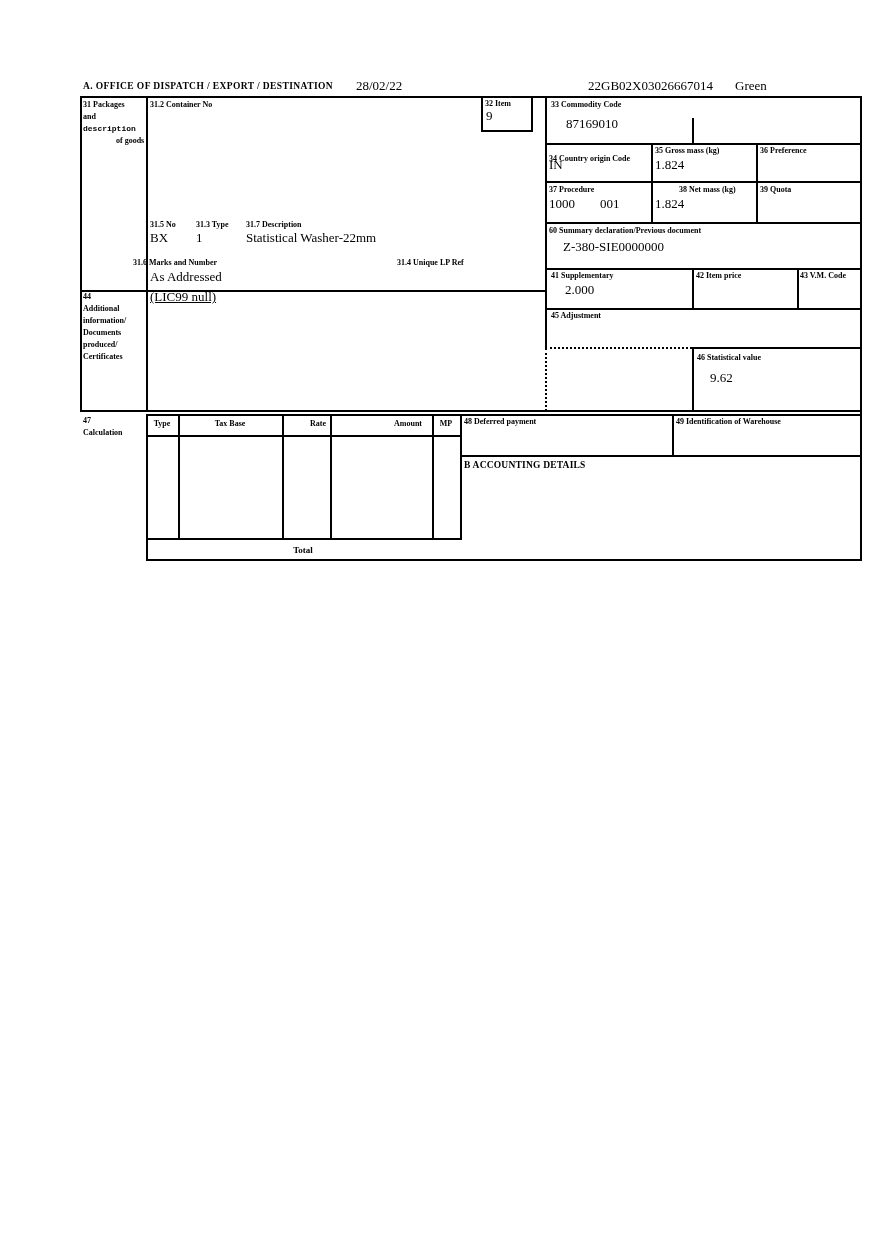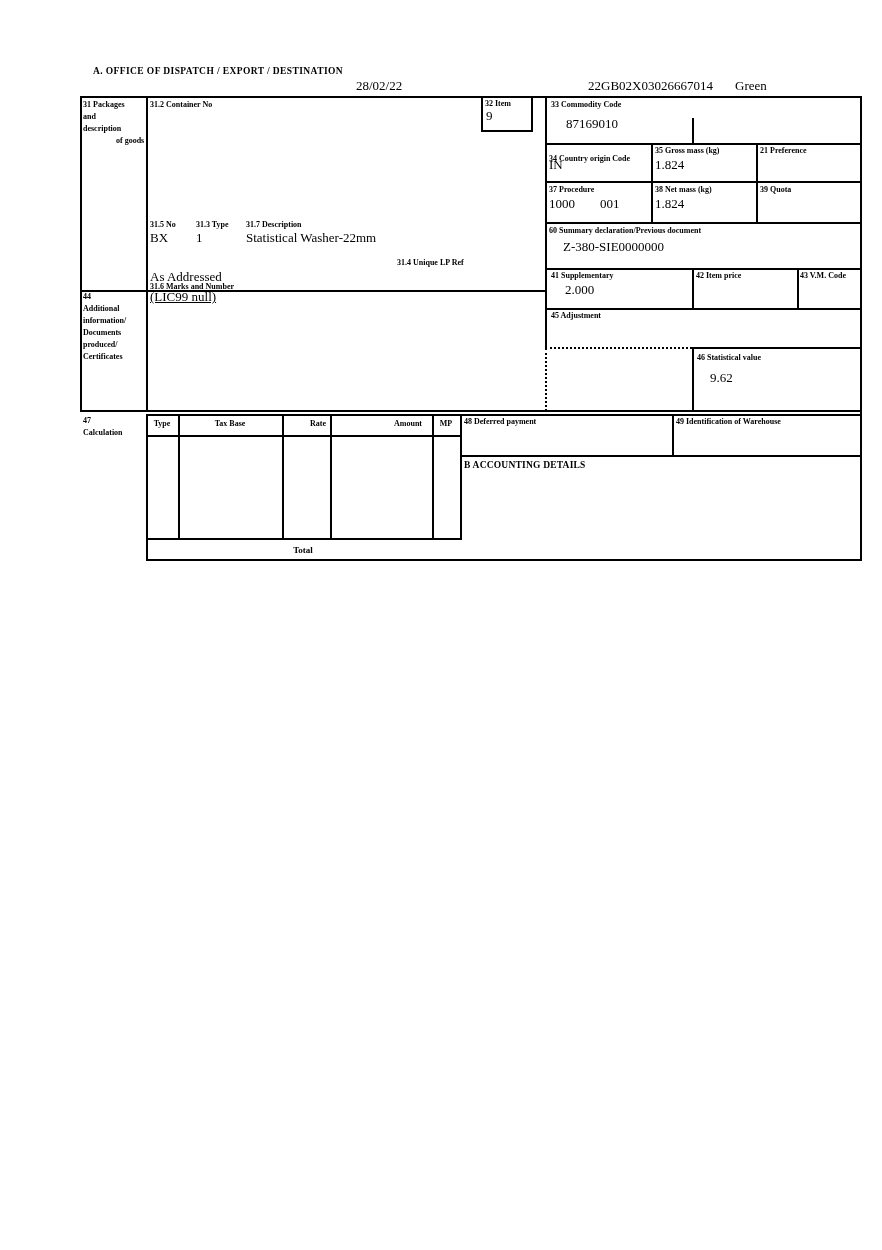--- a/index.html
+++ b/index.html
@@ -18,73 +18,73 @@
   .bsec { position:absolute; font-weight:bold; font-size:9.5px; letter-spacing:0.2px; white-space:nowrap; }
   .thead { position:absolute; font-weight:bold; font-size:8px; top:419px; }
   .ctr { text-align:center; }
   .rgt { text-align:right; }
 </style>
 </head>
 <body>
 
 <div id="page">
 
-  <div class="hdr" style="left:83px; top:66px;margin-left:10px;">A.  OFFICE OF DISPATCH / EXPORT / DESTINATION</div>
+  <div class="hdr" style="left:83px; top:81px;">A.  OFFICE OF DISPATCH / EXPORT / DESTINATION</div>
   <div class="val" style="left:356px; top:79px;">28/02/22</div>
   <div class="val" style="left:588px; top:79px;">22GB02X03026667014</div>
   <div class="val" style="left:735px; top:79px;">Green</div>
 
   <div class="hl" style="left:80px; top:96px; width:782px;"></div>
   <div class="vl" style="left:80px; top:96px; height:315px;"></div>
   <div class="vl" style="left:860px; top:96px; height:465px;"></div>
   <div class="vl" style="left:146px; top:96px; height:315px;"></div>
   <div class="vl" style="left:545px; top:96px; height:252px;"></div>
   <div class="vl dot" style="left:545px; top:348px; height:63px;"></div>
 
   <div class="lbl" style="left:83px; top:100px;">31 Packages</div>
   <div class="lbl" style="left:83px; top:112px;">and</div>
-  <div class="lbl" style="left:83px; top:124px;">description</div>
+  <div class="lbl" style="left:83px; top:124px;font-family:Liberation Mono, monospace;">description</div>
   <div class="lbl" style="left:83px; top:136px;padding-left:33px;">of goods</div>
   <div class="lbl" style="left:150px; top:100px;">31.2 Container No</div>
 
   <div class="vl" style="left:481px; top:96px; height:36px;"></div>
   <div class="vl" style="left:531px; top:96px; height:36px;"></div>
   <div class="hl" style="left:481px; top:130px; width:52px;"></div>
   <div class="lbl" style="left:485px; top:99px;">32 Item</div>
   <div class="val" style="left:486px; top:109px;">9</div>
 
   <div class="lbl" style="left:551px; top:100px;">33 Commodity Code</div>
   <div class="val" style="left:566px; top:117px;">87169010</div>
   <div class="vl" style="left:692px; top:118px; height:25px;"></div>
   <div class="hl" style="left:545px; top:143px; width:315px;"></div>
 
   <div class="vl" style="left:651px; top:143px; height:79px;"></div>
   <div class="vl" style="left:756px; top:143px; height:79px;"></div>
   <div class="lbl" style="left:549px; top:154px;">34 Country origin Code</div>
   <div class="val" style="left:549px; top:158px;">IN</div>
   <div class="lbl" style="left:655px; top:146px;">35 Gross mass (kg)</div>
   <div class="val" style="left:655px; top:158px;">1.824</div>
-  <div class="lbl" style="left:760px; top:146px;">21 Preference</div>
+  <div class="lbl" style="left:760px; top:146px;">36 Preference</div>
   <div class="hl" style="left:545px; top:181px; width:315px;"></div>
 
   <div class="lbl" style="left:549px; top:185px;">37 Procedure</div>
   <div class="val" style="left:549px; top:197px;">1000</div>
   <div class="val" style="left:600px; top:197px;">001</div>
-  <div class="lbl" style="left:655px; top:185px;">38 Net mass (kg)</div>
+  <div class="lbl" style="left:679px; top:185px;">38 Net mass (kg)</div>
   <div class="val" style="left:655px; top:197px;">1.824</div>
   <div class="lbl" style="left:760px; top:185px;">39 Quota</div>
   <div class="hl" style="left:545px; top:222px; width:315px;"></div>
 
   <div class="lbl" style="left:150px; top:220px;">31.5 No</div>
   <div class="lbl" style="left:196px; top:220px;">31.3 Type</div>
   <div class="lbl" style="left:246px; top:220px;">31.7 Description</div>
   <div class="val" style="left:150px; top:231px;">BX</div>
   <div class="val" style="left:196px; top:231px;">1</div>
   <div class="val" style="left:246px; top:231px;">Statistical Washer-22mm</div>
-  <div class="lbl" style="left:150px; top:258px;margin-top:24px;">31.6 Marks and Number</div>
+  <div class="lbl" style="left:133px; top:258px;">31.6 Marks and Number</div>
   <div class="lbl" style="left:397px; top:258px;">31.4 Unique LP Ref</div>
   <div class="val" style="left:150px; top:270px;">As Addressed</div>
 
   <div class="lbl" style="left:549px; top:226px;">60 Summary declaration/Previous document</div>
   <div class="val" style="left:563px; top:240px;">Z-380-SIE0000000</div>
   <div class="hl" style="left:545px; top:268px; width:315px;"></div>
 
   <div class="vl" style="left:692px; top:268px; height:40px;"></div>
   <div class="vl" style="left:797px; top:268px; height:40px;"></div>
   <div class="lbl" style="left:551px; top:271px;">41 Supplementary</div>

